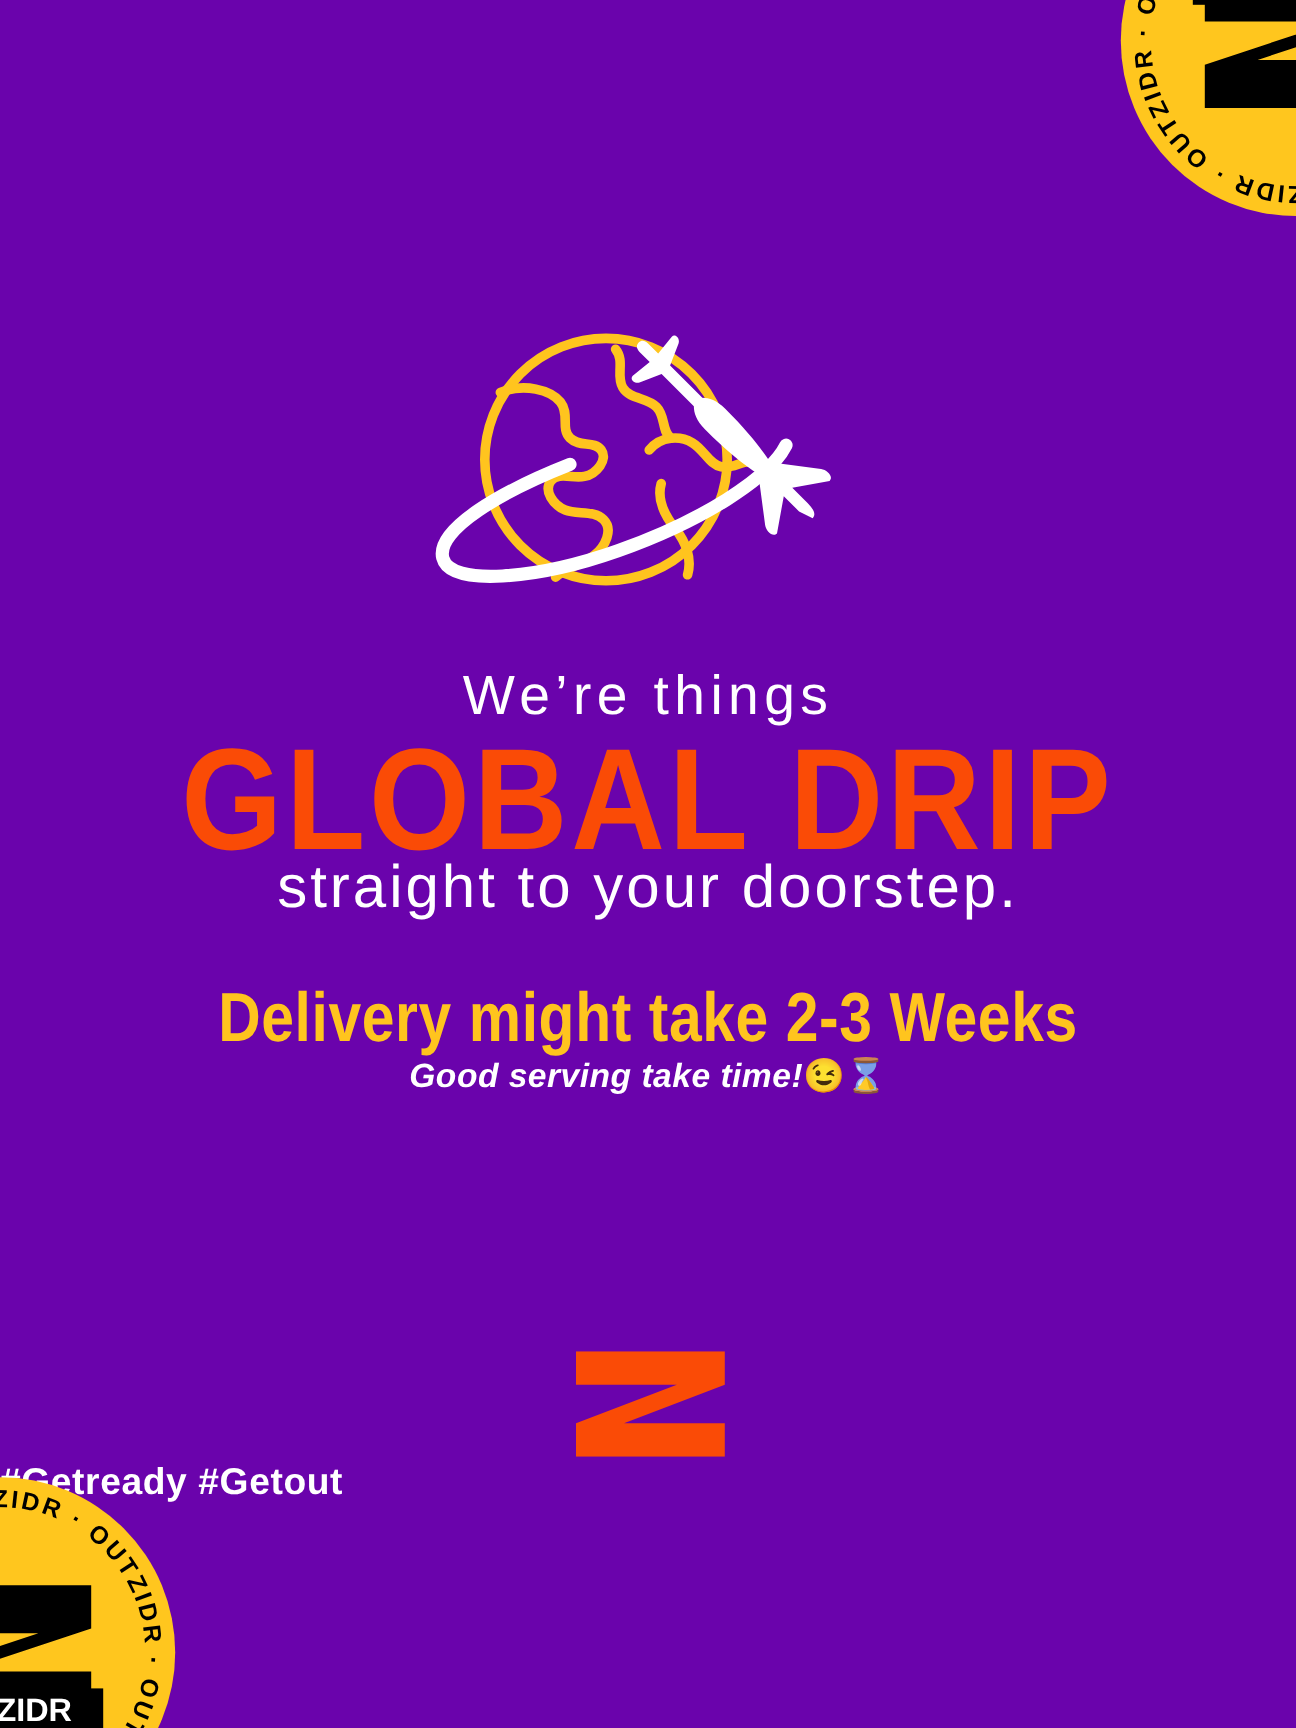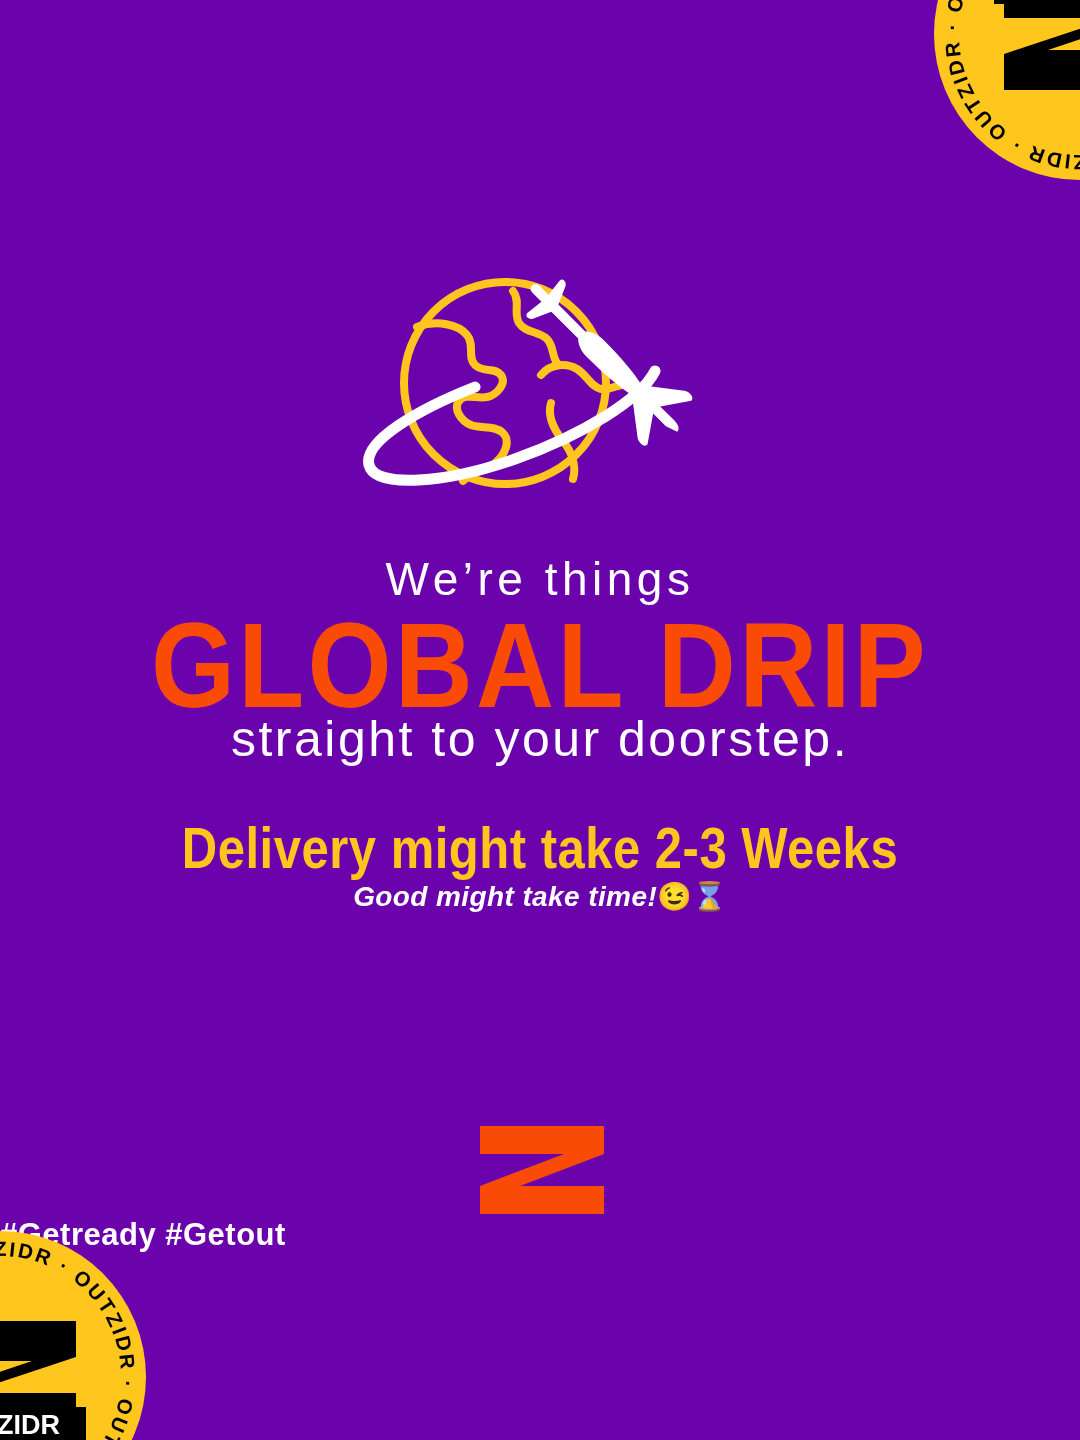--- a/index.html
+++ b/index.html
@@ -139,21 +139,21 @@
       </g>
     </svg>
   </div>
 
   <div class="copy">
     <div class="line-serving">We’re things</div>
     <div class="line-headline">GLOBAL DRIP</div>
     <div class="line-doorstep">straight to your doorstep.</div>
     <div class="line-delivery">Delivery might take 2-3 Weeks</div>
     <div class="line-goodthings">
-      <span>Good might take time!</span><span class="emo">😉⌛</span>
+      <span>Good serving take time!</span><span class="emo">😉⌛</span>
     </div>
   </div>
 
   <div class="footer-logo">
     <svg viewBox="0 0 128 88" aria-hidden="true">
       <path d="M2,0 L126,0 L126,28 L42,60 L126,60 L126,88 L2,88 L2,60 L86,28 L2,28 Z" fill="#FA4B06"></path>
     </svg>
   </div>
   <div class="footer-tags">#Getready #Getout</div>
 

